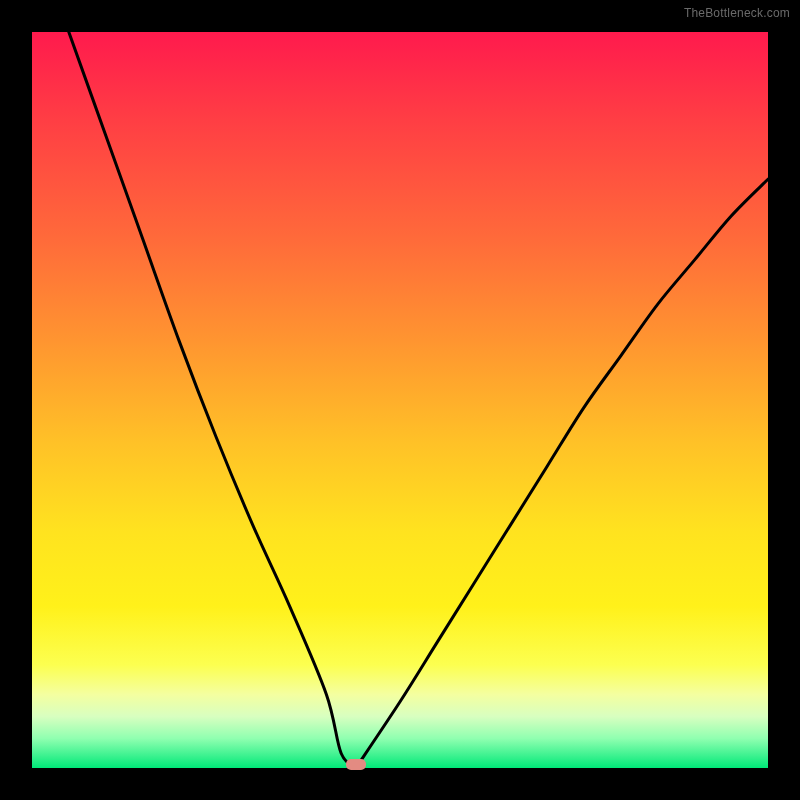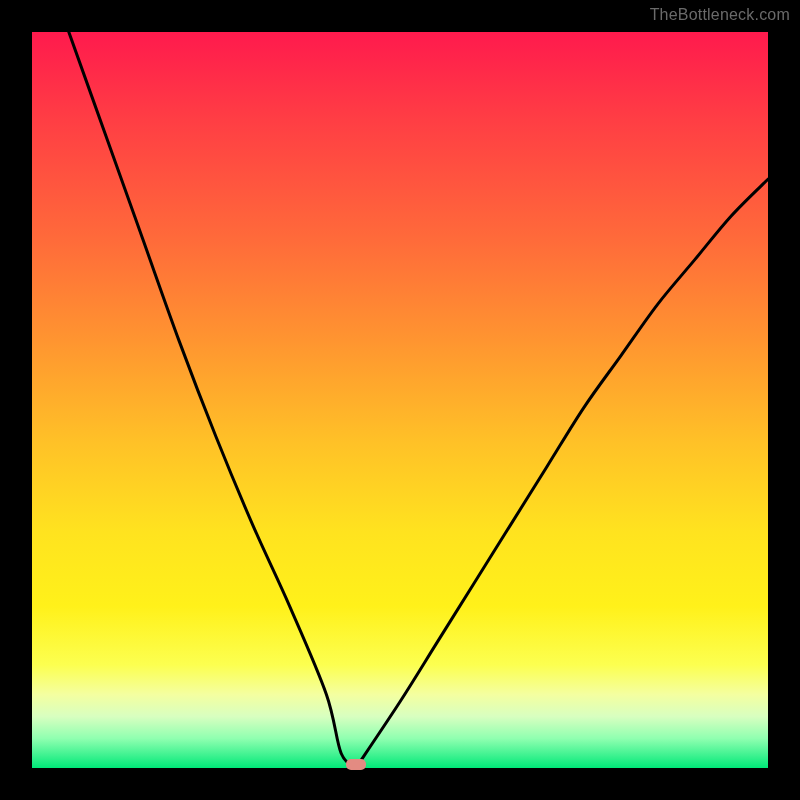--- a/index.html
+++ b/index.html
@@ -39,21 +39,21 @@
       #d8ffc0 93%,
       #8fffb0 96%,
       #00e878 100%
     );
   }
   .watermark {
     position: absolute;
     top: 6px;
     right: 10px;
     color: #6a6a6a;
-    font-size: 16px;
+    font-size: 12px;
     letter-spacing: 0.2px;
     user-select: none;
   }
   svg.curve {
     position: absolute;
     top: 0;
     left: 0;
     width: 736px;
     height: 736px;
   }

